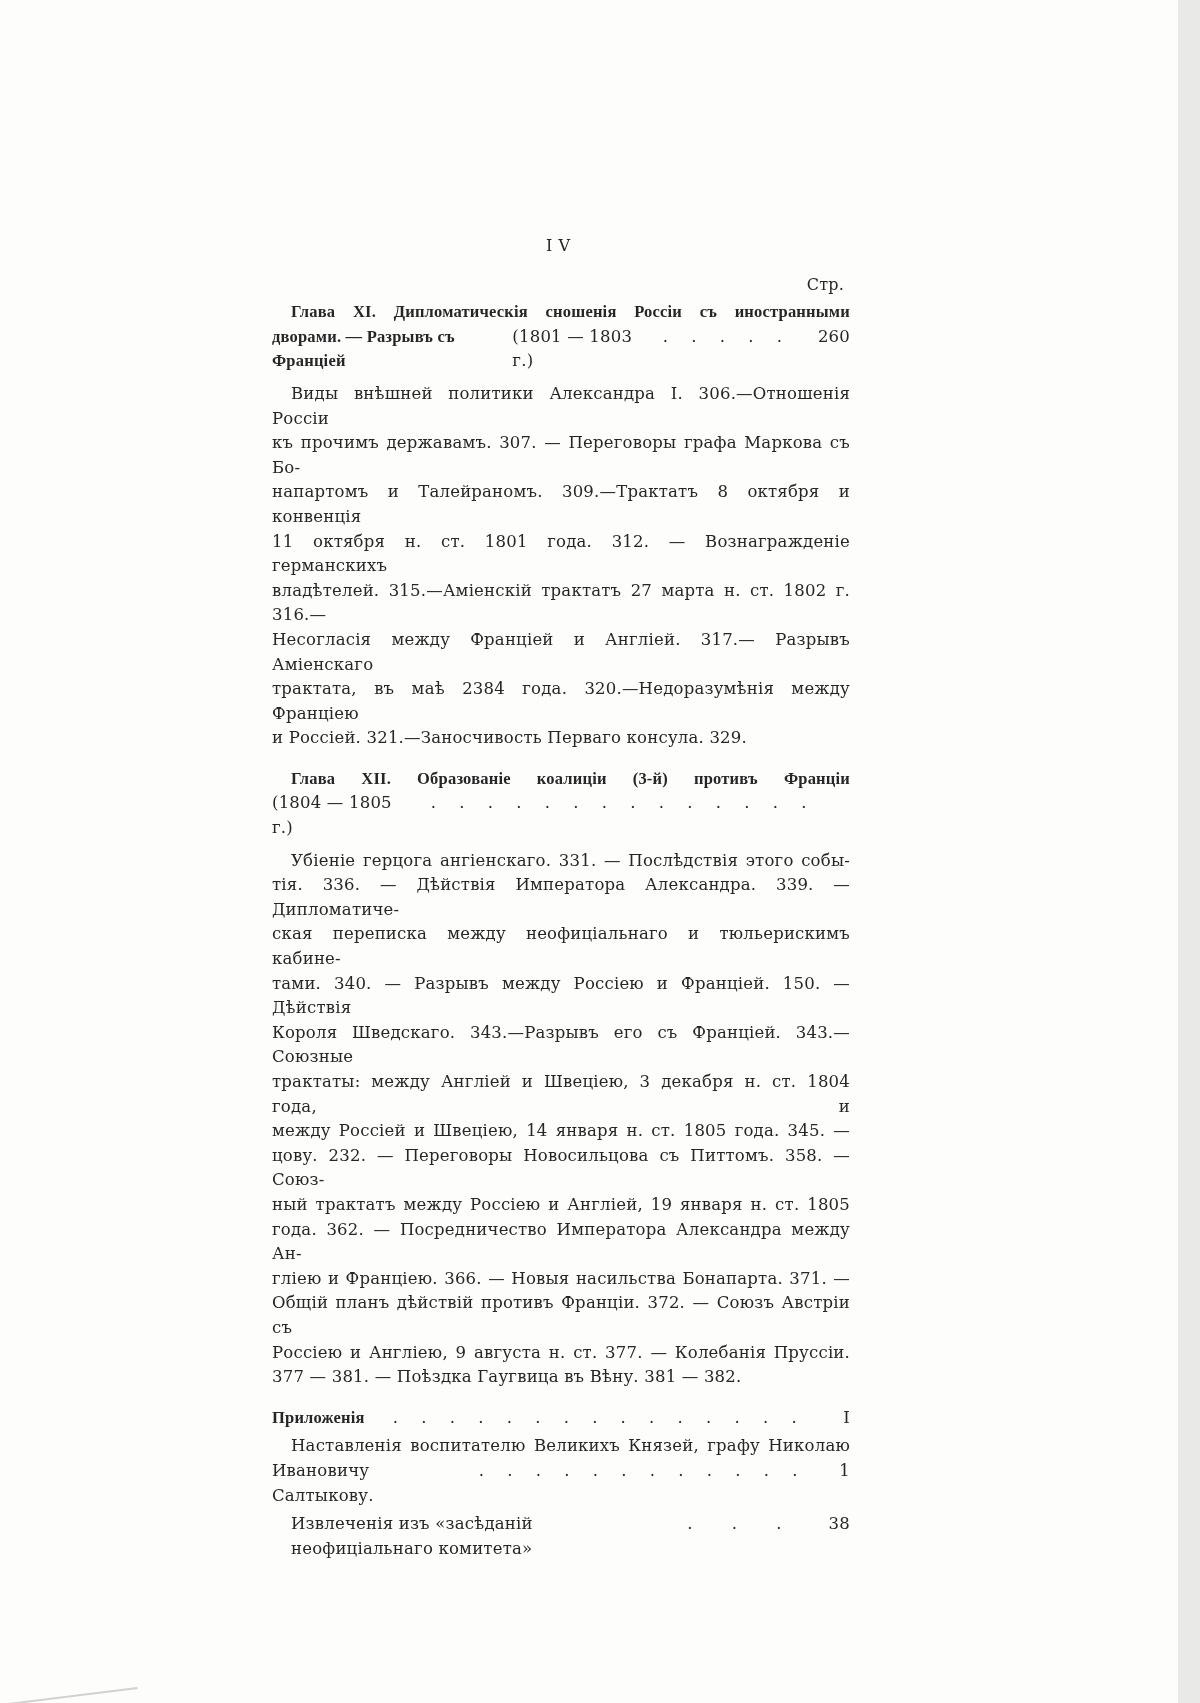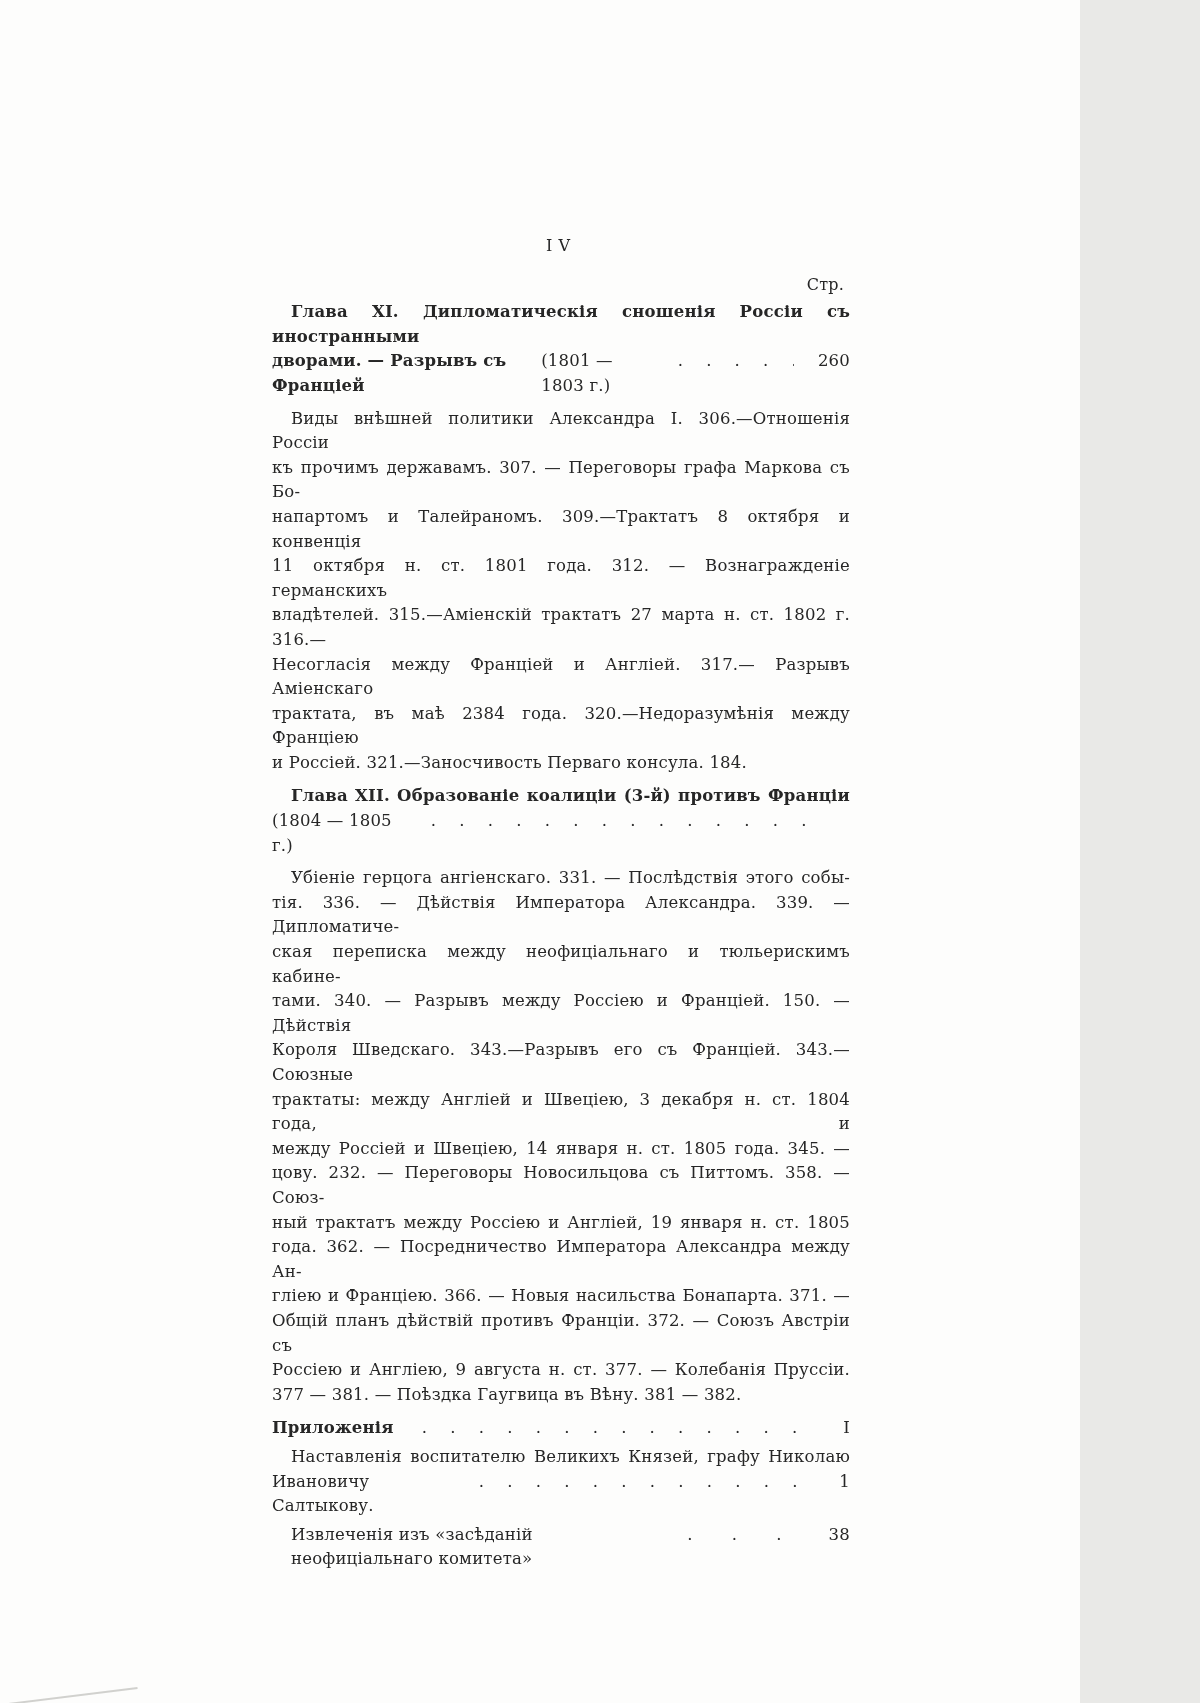--- a/index.html
+++ b/index.html
@@ -3,21 +3,21 @@
 <meta charset="utf-8">
 <style>
   html,body{margin:0;padding:0;}
   body{
     width:1200px;height:1703px;
     background:#e9e9e7;
     font-family:"DejaVu Serif", serif;
   }
   .page{
     position:relative;
-    width:1080px;height:1703px;
+    width:1178px;height:1703px;
     background:#fdfdfc;
     color:#262626;
     overflow:hidden;
   }
   .textblock{
     position:absolute;
     left:272px;top:234px;
     width:578px;
     font-size:16.5px;
     line-height:24.6px;
@@ -31,33 +31,33 @@
   }
   .colhead{
     text-align:right;
     padding-right:6px;
     margin-bottom:3px;
     font-size:16px;
   }
   .line{min-height:24.6px;}
   .j{text-align:justify;text-align-last:justify;}
   .indent{text-indent:19px;}
-  .b{font-weight:bold;}
+  .b{font-weight:bold;font-family:Liberation Serif, serif;}
   .flexline{display:flex;align-items:baseline;gap:22px;}
   .leader{
     flex:1 1 auto;
     overflow:hidden;
     white-space:nowrap;
     letter-spacing:9px;
     padding-left:6px;
   }
   .leader.wide{letter-spacing:17px;}
   .pg{white-space:nowrap;margin-left:2px;}
   .sp8{margin-top:8px;}
-  .sp10{margin-top:9px;}
+  .sp10{margin-top:16px;}
   .sp4{margin-top:4px;}
   .artifact{
     position:absolute;
     left:8px;bottom:6px;
     width:130px;height:2px;
     background:#c6c6c2;
     transform:rotate(-7deg);
     opacity:.8;
   }
 </style>
@@ -80,21 +80,21 @@
         <span class="pg">260</span>
       </div>
       <div class="sp8">
         <div class="line j indent">Виды внѣшней политики Александра I. 306.—Отношенія Россіи</div>
         <div class="line j">къ прочимъ державамъ. 307. — Переговоры графа Маркова съ Бо-</div>
         <div class="line j">напартомъ и Талейраномъ. 309.—Трактатъ 8 октября и конвенція</div>
         <div class="line j">11 октября н. ст. 1801 года. 312. — Вознагражденіе германскихъ</div>
         <div class="line j">владѣтелей. 315.—Аміенскій трактатъ 27 марта н. ст. 1802 г. 316.—</div>
         <div class="line j">Несогласія между Франціей и Англіей. 317.— Разрывъ Аміенскаго</div>
         <div class="line j">трактата, въ маѣ 2384 года. 320.—Недоразумѣнія между Франціею</div>
-        <div class="line">и Россіей. 321.—Заносчивость Перваго консула. 184.</div>
+        <div class="line">и Россіей. 321.—Заносчивость Перваго консула. 329.</div>
       </div>
     </div>
 
     <div class="sp10">
       <div class="line j indent b">Глава XII. Образованіе коалиціи (3-й) противъ Франціи</div>
       <div class="line flexline">
         <span>(1804 — 1805 г.)</span>
         <span class="leader">. . . . . . . . . . . . . . . .</span>
         <span class="pg"></span>
       </div>

